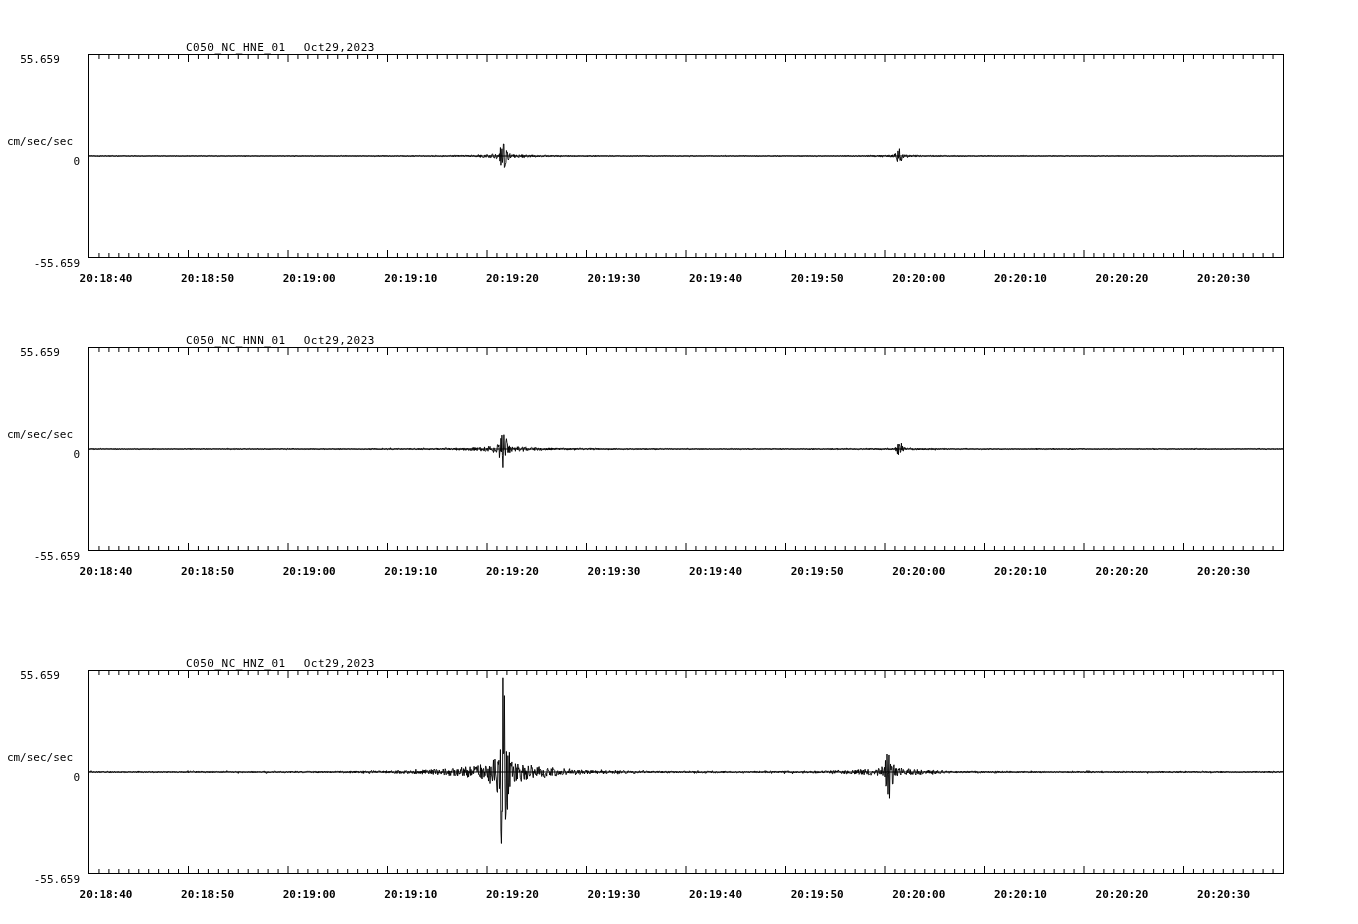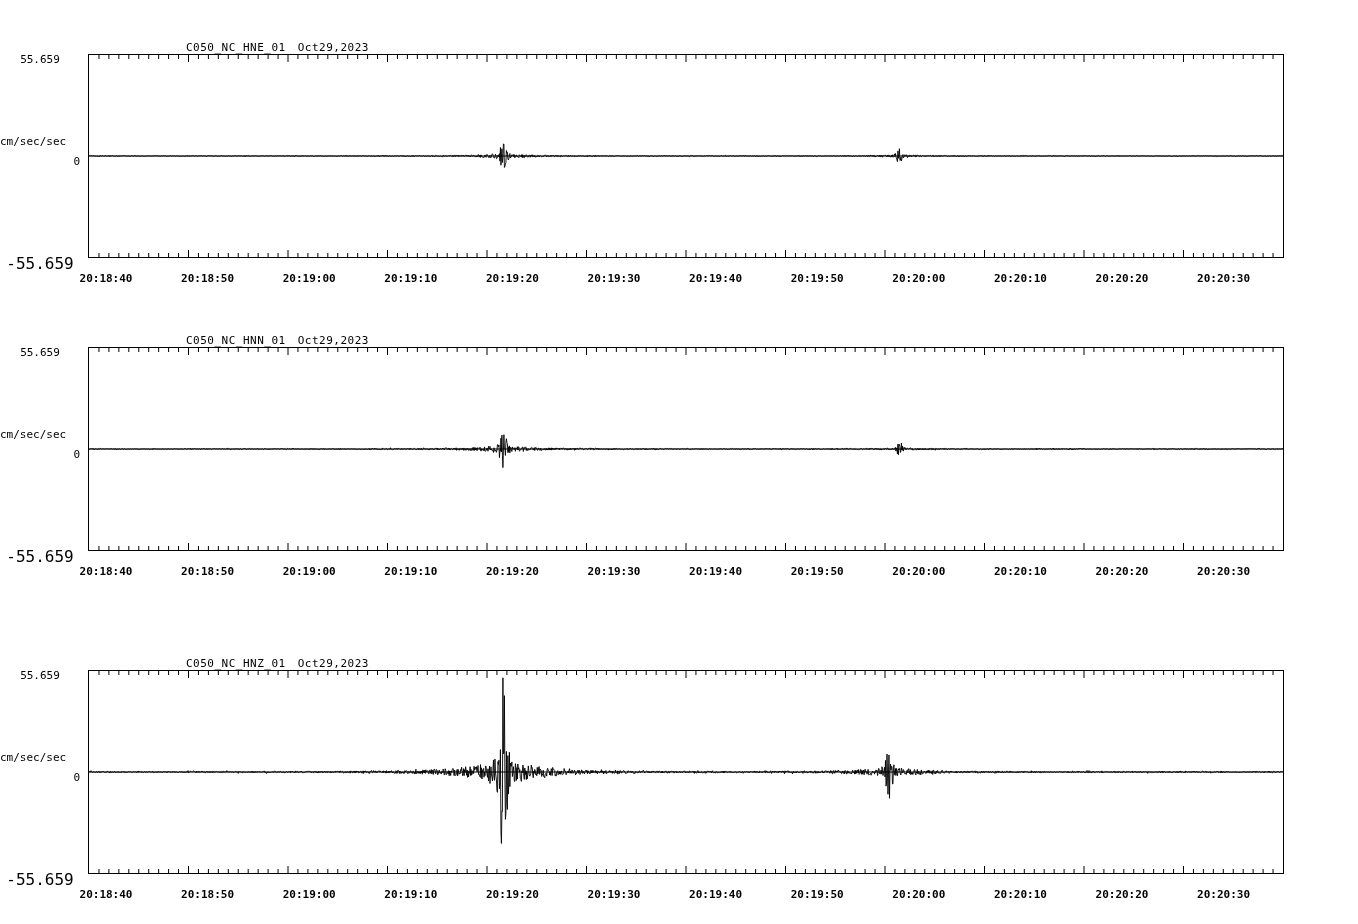--- a/index.html
+++ b/index.html
@@ -6,25 +6,25 @@
   body{width:1358px;height:924px;font-family:"DejaVu Sans Mono",monospace;color:#000;}
   .page{position:relative;width:1358px;height:924px;}
   .panel{position:absolute;left:0;width:1358px;height:290px;}
   .panel-1{top:10px;}
   .panel-2{top:303px;}
   .panel-3{top:626px;}
 
   .plot-box{position:absolute;left:88px;top:44px;width:1196px;height:204px;
             border:1px solid #000;box-sizing:border-box;background:#fff;}
   .trace-title{position:absolute;left:186px;top:31px;font-size:11px;letter-spacing:0.5px;white-space:nowrap;}
-  .trace-title .date{margin-left:12px;}
+  .trace-title .date{margin-left:18px;}
   .y-top{position:absolute;left:0;top:44px;width:80px;text-align:center;font-size:11px;line-height:11px;}
   .y-zero{position:absolute;left:0;top:146px;width:80px;text-align:right;font-size:11px;line-height:11px;}
-  .y-bot{position:absolute;left:0;top:248px;width:80px;text-align:center;font-size:16px;line-height:11px;}
-  .y-unit{position:absolute;left:0;top:126px;width:80px;text-align:left;font-size:11px;line-height:11px;}
+  .y-bot{position:absolute;left:0;top:248px;width:80px;text-align:right;font-size:11px;line-height:11px;}
+  .y-unit{position:absolute;left:0;top:126px;width:80px;text-align:center;font-size:11px;line-height:11px;}
 
   .xaxis{position:absolute;left:88px;top:252px;width:1196px;height:26px;}
   .xtick{position:absolute;top:10px;font-size:11px;transform:translateX(-50%);white-space:nowrap;font-weight:bold;}
 
   svg.wave{position:absolute;left:0;top:0;width:100%;height:100%;display:block;}
 </style>
 </head>
 <body>
 
 <div class="page">

